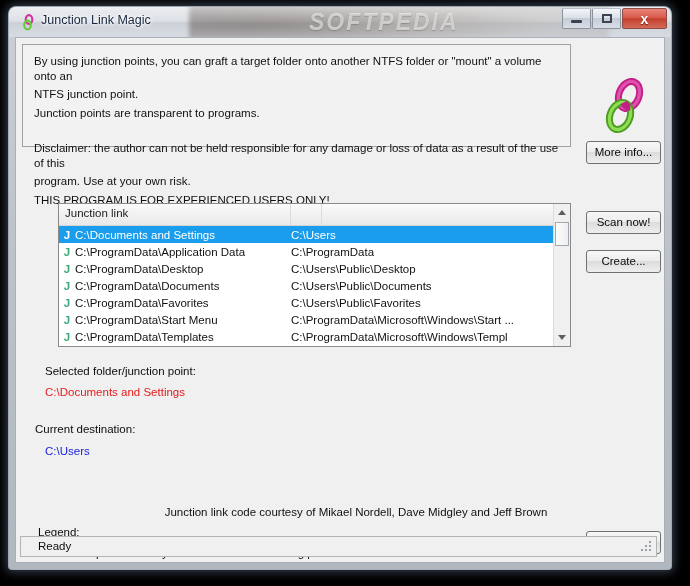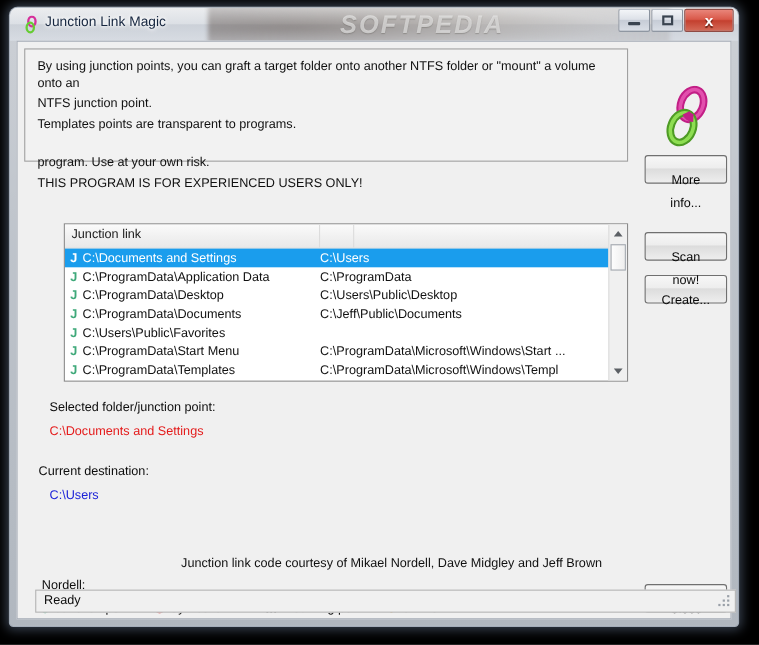--- a/index.html
+++ b/index.html
@@ -142,21 +142,21 @@
     width: 75px; height: 23px;
     border: 1px solid #707070;
     border-radius: 3px;
     background: linear-gradient(to bottom, #f7f7f7 0%, #ededed 45%, #dcdcdc 48%, #eeeeee 100%);
     font-size: 11.5px;
     font-family: "Liberation Sans", sans-serif;
     color: #0a0a0a;
     box-sizing: border-box;
     text-align: center;
     line-height: 21px;
-    padding: 12px;
+    padding: 0;
   }
   #btn-moreinfo { left: 570px; top: 103px; }
   #btn-scan     { left: 570px; top: 173px; }
   #btn-create   { left: 570px; top: 212px; }
   #btn-remove   { left: 570px; top: 251px; }
   #btn-close    { left: 570px; top: 493px; }
 
   
   #listview {
     position: absolute;
@@ -271,28 +271,28 @@
     font-size: 11.5px;
     color: #0d0d0d;
     white-space: nowrap;
   }
   #legend-row .item { display: flex; align-items: center; margin-right: 20px; }
   #legend-row .k { font-weight: bold; font-size: 12.5px; margin-right: 5px; }
 
   
   #statusbar {
     position: absolute;
-    left: 16px; bottom: 5px;
+    left: 4px; bottom: 5px;
     width: 637px; height: 21px;
     background: #f0f0f0;
     border: 1px solid #b4b4b4;
     box-sizing: border-box;
     font-size: 11.5px;
     color: #0d0d0d;
-    padding: 3px 0 0 7px;
+    padding: 3px 0 0 17px;
   }
   #grip { position: absolute; right: 3px; bottom: 3px; width: 12px; height: 12px; }
   #grip i {
     position: absolute; width: 2px; height: 2px; background: #9aa0a8; display: block;
   }
 </style>
 </head>
 <body>
 
 <div id="window">
@@ -319,22 +319,23 @@
     <div class="wbtn close">
       <span class="g-close">x</span>
     </div>
   </div>
 
   <div id="client">
 
     <div id="info-panel">
       <p>By using junction points, you can graft a target folder onto another NTFS folder or "mount" a volume onto an</p>
       <p>NTFS junction point.</p>
-      <p>Templates points are transparent to programs.</p>
+      <p>Junction points are transparent to programs.</p>
       <div class="spacer"></div>
+      <p>Disclaimer: the author can not be held responsible for any damage or loss of data as a result of the use of this</p>
       <p>program. Use at your own risk.</p>
       <p>THIS PROGRAM IS FOR EXPERIENCED USERS ONLY!</p>
     </div>
 
     <svg id="logo" viewBox="0 0 48 58">
       <ellipse cx="28" cy="17" rx="10" ry="14" fill="none" stroke="#c21f86" stroke-width="7" transform="rotate(22 28 17)"></ellipse>
       <ellipse cx="28" cy="17" rx="10" ry="14" fill="none" stroke="#e250ad" stroke-width="3.2" transform="rotate(22 28 17)"></ellipse>
       <ellipse cx="19" cy="38" rx="10" ry="14" fill="none" stroke="#4e9b25" stroke-width="7" transform="rotate(22 19 38)"></ellipse>
       <ellipse cx="19" cy="38" rx="10" ry="14" fill="none" stroke="#8ede52" stroke-width="3.2" transform="rotate(22 19 38)"></ellipse>
       <path d="M22 26 a10 14 0 0 0 8 2" fill="none" stroke="#c21f86" stroke-width="7" transform="rotate(22 26 27)"></path>
@@ -362,24 +363,25 @@
             <div class="d">C:\ProgramData</div>
           </div>
           <div class="lv-row">
             <div class="ic">J</div>
             <div class="l">C:\ProgramData\Desktop</div>
             <div class="d">C:\Users\Public\Desktop</div>
           </div>
           <div class="lv-row">
             <div class="ic">J</div>
             <div class="l">C:\ProgramData\Documents</div>
-            <div class="d">C:\Jeff\Public\Documents</div>
-          </div>
-          <div class="lv-row">
-            <div class="ic">J</div>
+            <div class="d">C:\Users\Public\Documents</div>
+          </div>
+          <div class="lv-row">
+            <div class="ic">J</div>
+            <div class="l">C:\ProgramData\Favorites</div>
             <div class="d">C:\Users\Public\Favorites</div>
           </div>
           <div class="lv-row">
             <div class="ic">J</div>
             <div class="l">C:\ProgramData\Start Menu</div>
             <div class="d">C:\ProgramData\Microsoft\Windows\Start ...</div>
           </div>
           <div class="lv-row">
             <div class="ic">J</div>
             <div class="l">C:\ProgramData\Templates</div>
@@ -398,21 +400,21 @@
       </div>
     </div>
 
     <div class="lbl" style="left:29px; top:327px;">Selected folder/junction point:</div>
     <div class="val-red" style="left:29px; top:348px;">C:\Documents and Settings</div>
     <div class="lbl" style="left:19px; top:385px;">Current destination:</div>
     <div class="val-blue" style="left:29px; top:407px;">C:\Users</div>
 
     <div id="credits">Junction link code courtesy of Mikael Nordell, Dave Midgley and Jeff Brown</div>
 
-    <div class="lbl" id="legend-title">Nordell:</div>
+    <div class="lbl" id="legend-title">Legend:</div>
     <div id="legend-row">
         <div class="item">
           <span class="k" style="color: rgb(63, 169, 122);">J</span>
           <span>Junction point</span>
         </div>
         <div class="item">
           <span class="k" style="color: rgb(216, 20, 20);">S</span>
           <span>Symbolic link</span>
         </div>
         <div class="item">

